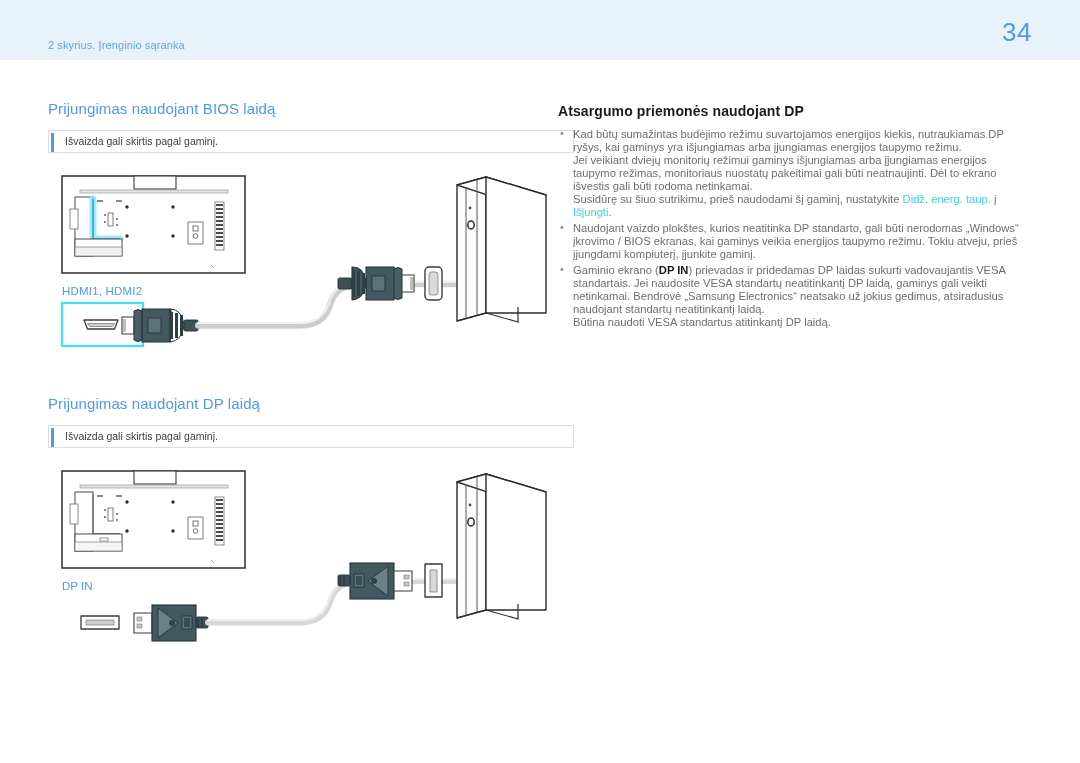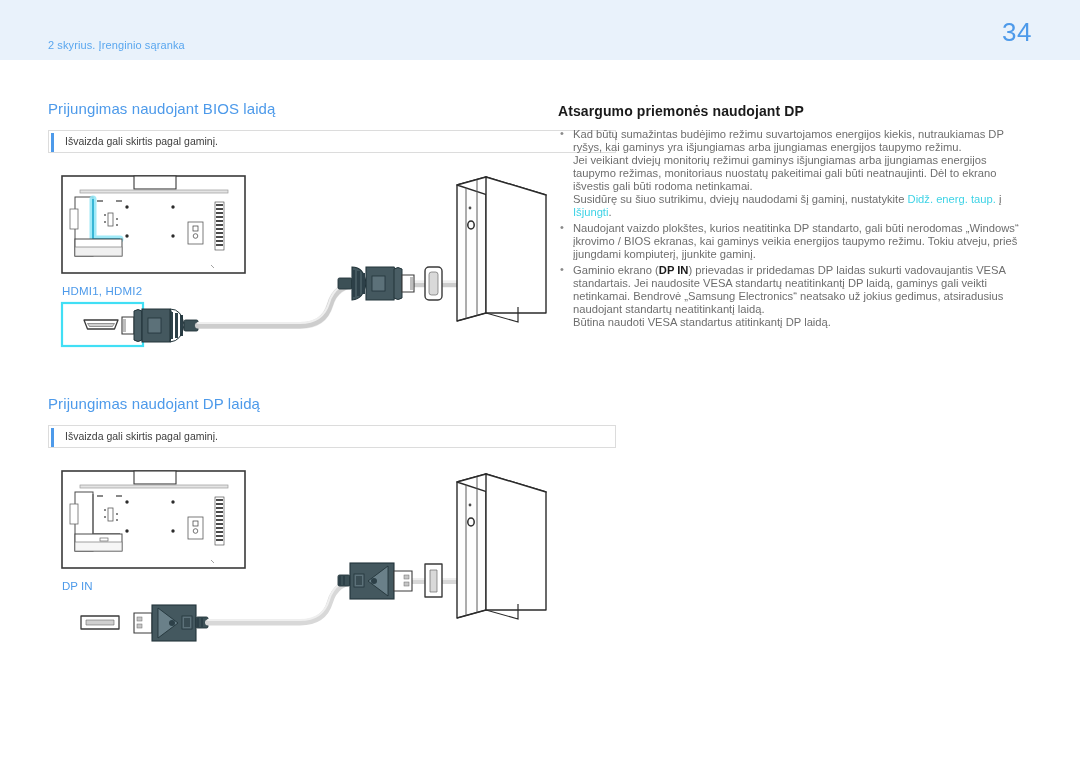--- a/index.html
+++ b/index.html
@@ -64,21 +64,21 @@
     font-weight: normal;
     letter-spacing: 0.1px;
   }
 
   
   .note-box {
     position: relative;
     border: 1px solid #dcdcdc;
     background: #ffffff;
     height: 23px;
-    width: 568px;
+    width: 526px;
     box-sizing: border-box;
     margin-bottom: 20px;
   }
   .note-bar {
     position: absolute;
     left: 2px;
     top: 2px;
     width: 3px;
     height: 19px;
     background: #4d9aea;
@@ -406,21 +406,21 @@
   </div>
 
 </div>
 
 <div id="right-column">
   <h3 class="rc-heading">Atsargumo priemonės naudojant DP</h3>
   <ul class="bullets" id="bullet-list">
       <li>
         <div class="para"><span>Kad būtų sumažintas budėjimo režimu suvartojamos energijos kiekis, nutraukiamas DP ryšys, kai gaminys yra išjungiamas arba įjungiamas energijos taupymo režimu.</span></div>
         <div class="para"><span>Jei veikiant dviejų monitorių režimui gaminys išjungiamas arba įjungiamas energijos taupymo režimas, monitoriaus nuostatų pakeitimai gali būti neatnaujinti. Dėl to ekrano išvestis gali būti rodoma netinkamai.</span></div>
-        <div class="para"><span>Susidūrę su šiuo sutrikimu, dviejų naudodami šį gaminį, nustatykite </span><span class="menu-path">Didž. energ. taup.</span><span> į </span><span class="menu-path">Išjungti</span><span>.</span></div>
+        <div class="para"><span>Susidūrę su šiuo sutrikimu, prieš naudodami šį gaminį, nustatykite </span><span class="menu-path">Didž. energ. taup.</span><span> į </span><span class="menu-path">Išjungti</span><span>.</span></div>
       </li>
       <li>
         <div class="para"><span>Naudojant vaizdo plokštes, kurios neatitinka DP standarto, gali būti nerodomas „Windows“ įkrovimo / BIOS ekranas, kai gaminys veikia energijos taupymo režimu. Tokiu atveju, prieš įjungdami kompiuterį, įjunkite gaminį.</span></div>
       </li>
       <li>
         <div class="para"><span>Gaminio ekrano (</span><span class="bold-inline">DP IN</span><span>) prievadas ir pridedamas DP laidas sukurti vadovaujantis VESA standartais. Jei naudosite VESA standartų neatitinkantį DP laidą, gaminys gali veikti netinkamai. Bendrovė „Samsung Electronics“ neatsako už jokius gedimus, atsiradusius naudojant standartų neatitinkantį laidą.</span></div>
         <div class="para"><span>Būtina naudoti VESA standartus atitinkantį DP laidą.</span></div>
       </li>
     </ul>
 </div>

